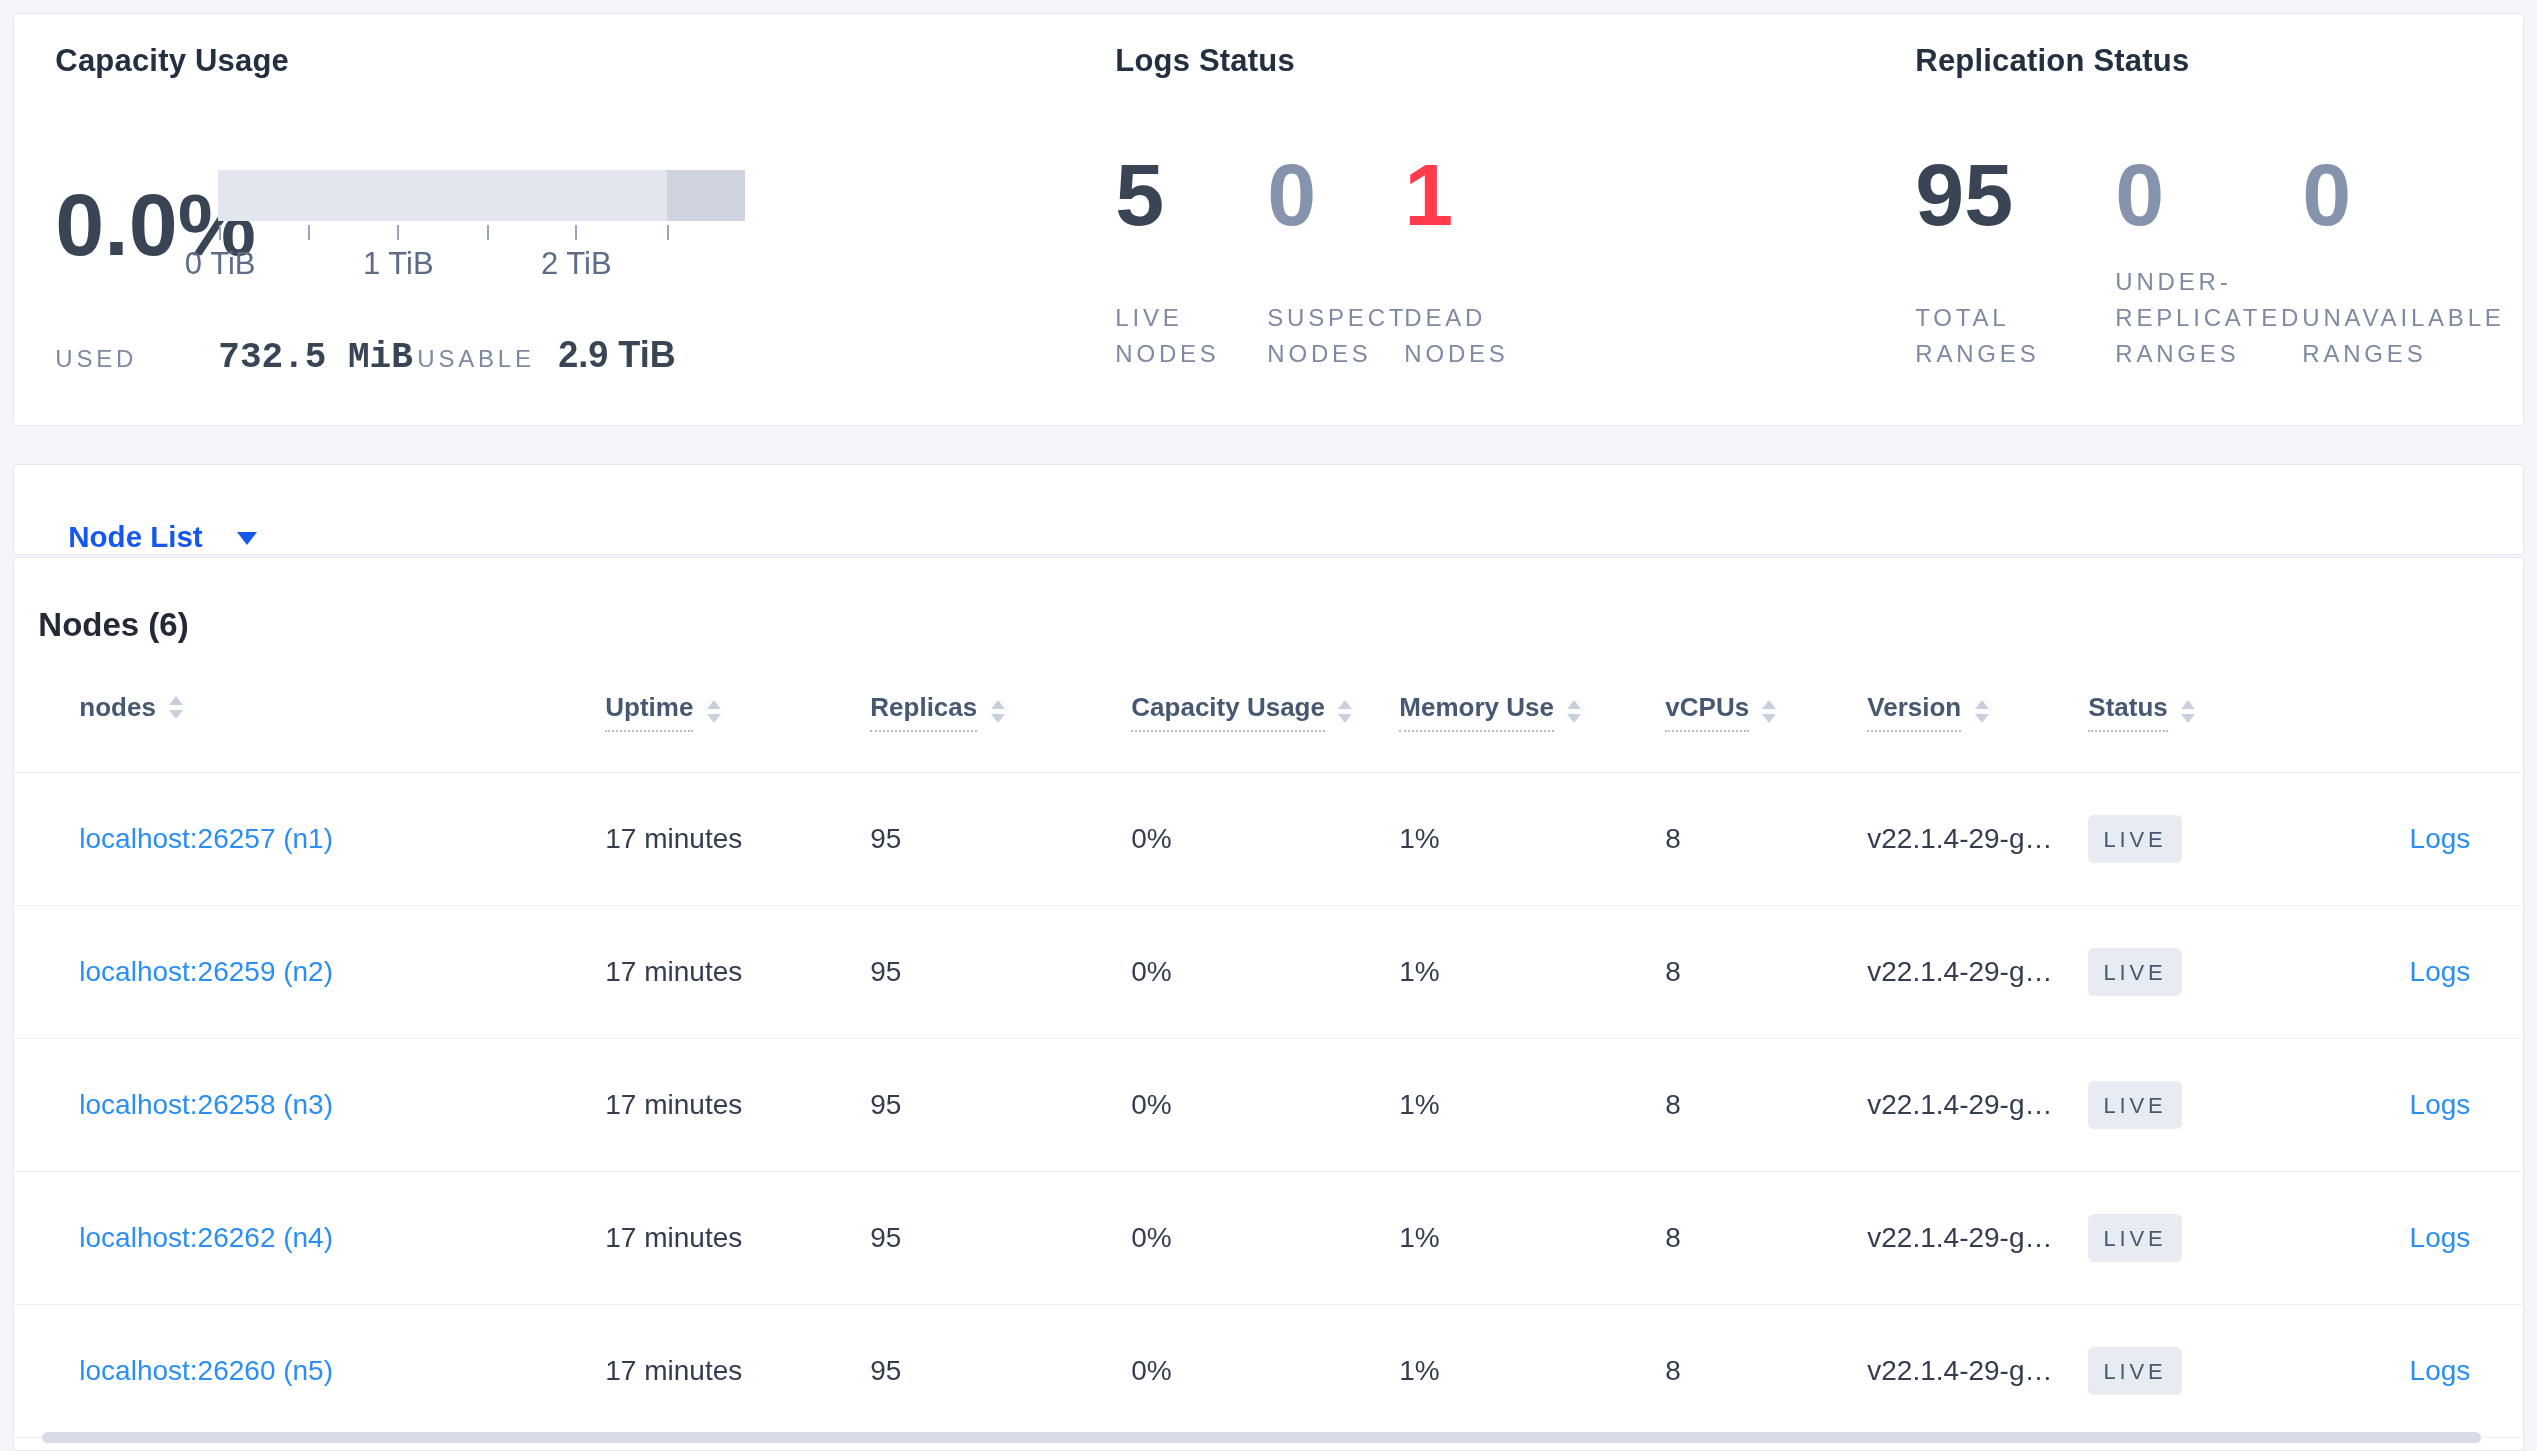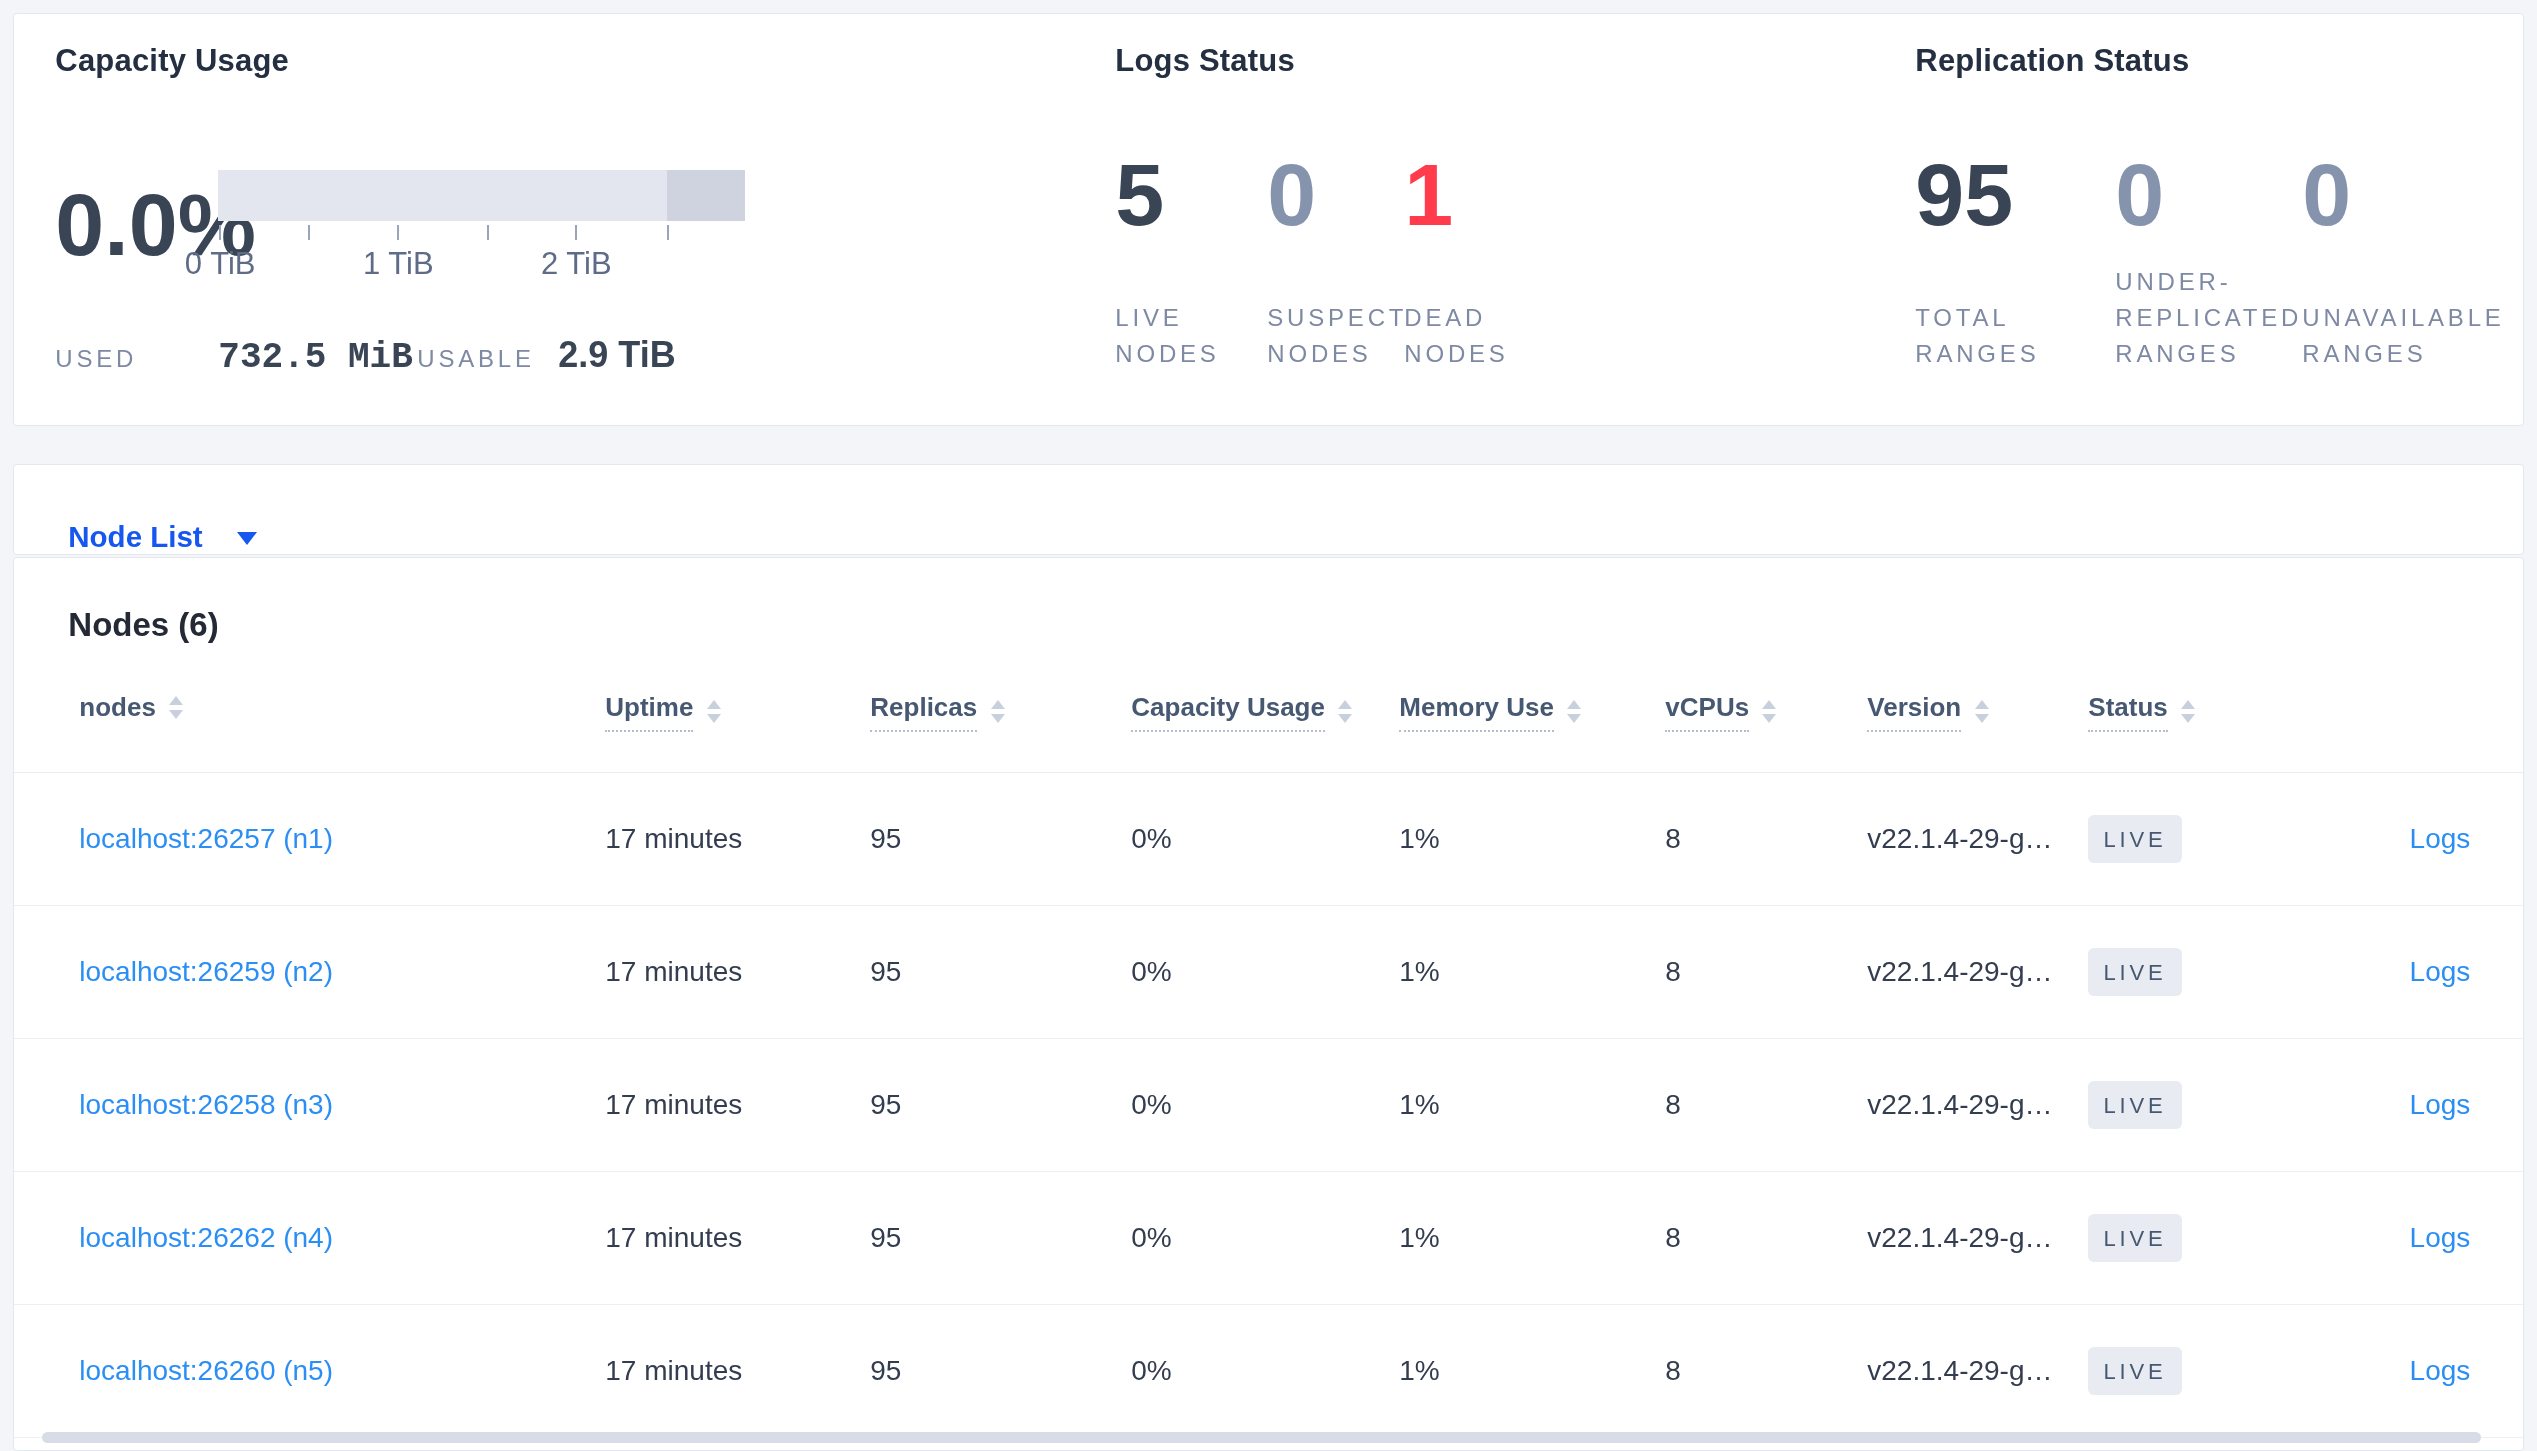--- a/index.html
+++ b/index.html
@@ -73,21 +73,21 @@
   .selector-card { top: 464px; height: 91px; display: flex; align-items: flex-end; padding-left: 54px; }
   .view-selector { display: flex; align-items: center; cursor: pointer; }
   .view-selector .vs-label { font-size: 29.5px; font-weight: 600; color: #1657f0; }
   .caret {
     width: 0; height: 0; margin-left: 34px; margin-top: 3.8px;
     border-left: 10.5px solid transparent; border-right: 10.5px solid transparent;
     border-top: 13.3px solid #1657f0;
   }
   
   .nodes-card { top: 557px; height: 894px; padding-top: 48px; }
-  .nodes-card h2 { margin-left: 54px; font-size: 33px; font-weight: 600; color: #242a35; line-height: 38px; }
+  .nodes-card h2 { margin-left: 24px; font-size: 33px; font-weight: 600; color: #242a35; line-height: 38px; }
   .thead {
     margin-top: 48px; height: 81px; display: flex; align-items: flex-start;
     padding-left: 65px; border-bottom: 1.9px solid #e9ecf2;
   }
   .hcell { display: flex; align-items: center; font-size: 26px; font-weight: 600; color: #475872; }
   .hlabel { white-space: nowrap; }
   .hlabel.tip { border-bottom: 2.9px dotted #b4bdcf; padding-bottom: 6.7px; }
   .sort { display: inline-flex; flex-direction: column; margin-left: 13.3px; }
   .sort i { display: block; width: 0; height: 0; border-left: 7.6px solid transparent; border-right: 7.6px solid transparent; }
   .sort .up { border-bottom: 9.5px solid #c9d0dd; margin-bottom: 4.8px; }

